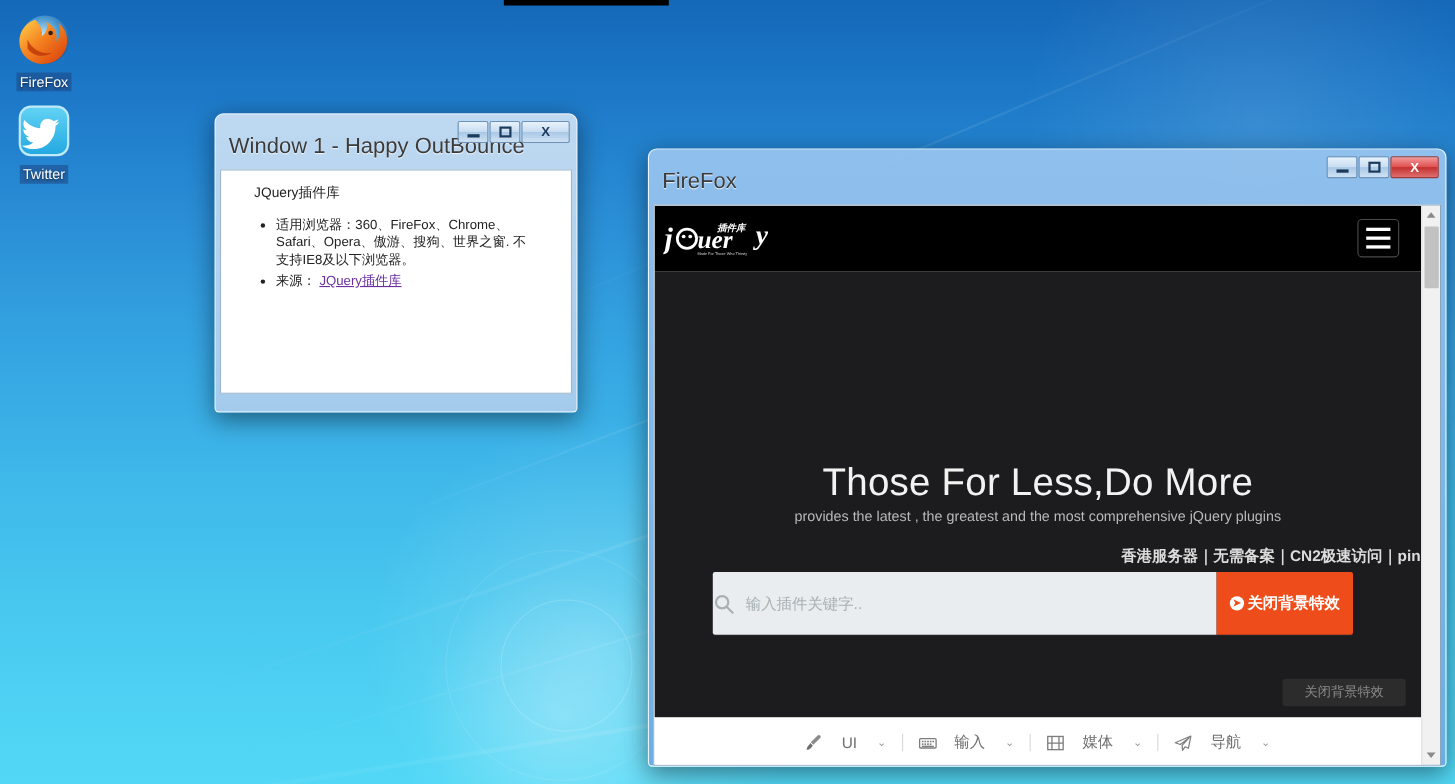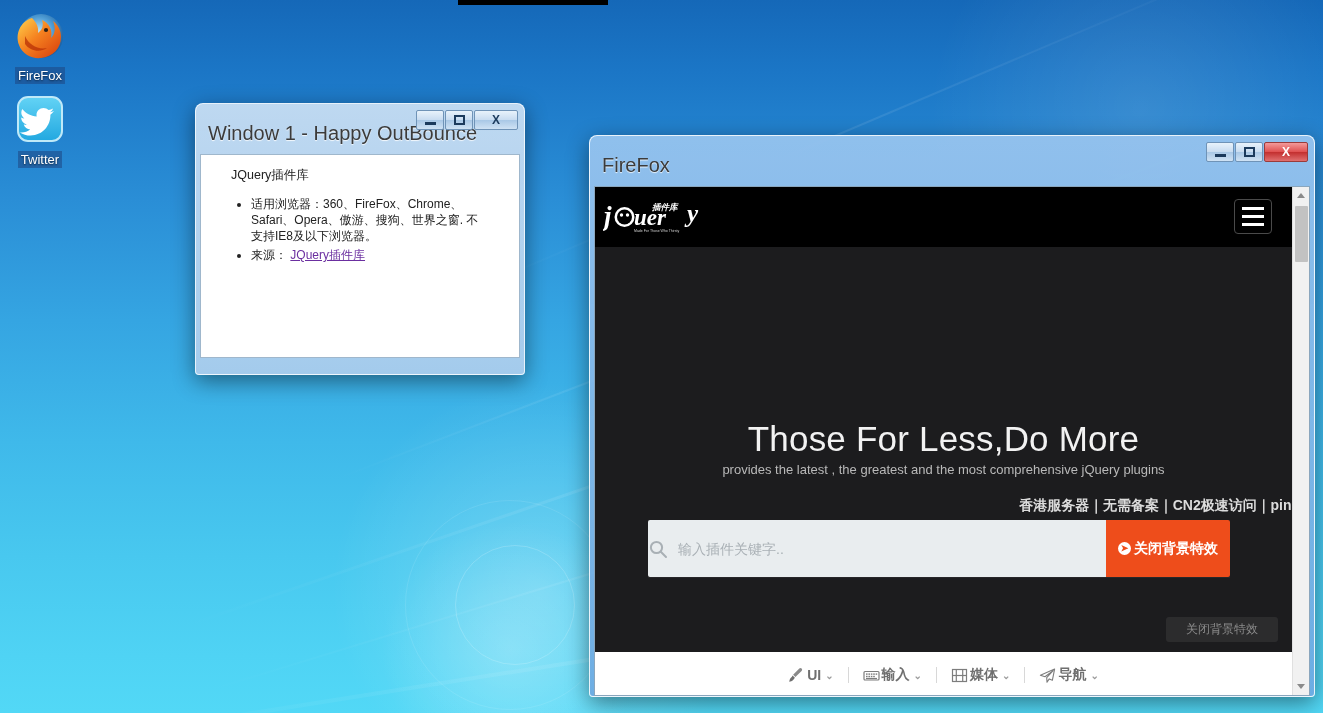--- a/index.html
+++ b/index.html
@@ -236,26 +236,25 @@
   }
 
   
   #cat-nav {
     height: 45px; background: #fff;
     display: flex; align-items: center; justify-content: center;
     gap: 0px;
     border-top: 1px solid #fff;
   }
   .cat-item {
-    display: flex; align-items: center; gap: 2px;
+    display: flex; align-items: center; gap: 16px;
     color: #6f6f6f; font-size: 14px;
     padding: 0 14px;
     cursor: pointer;
     white-space: nowrap;
-    font-weight: bold;
   }
   .cat-item .caret { font-size: 10px; color: #9b9b9b; margin-left: 2px; }
   .cat-sep { width: 1px; height: 16px; background: #d8d8d8; }
   .cat-ico { width: 17px; height: 17px; flex: 0 0 auto; }
 
   
   #ff-scrollbar {
     width: 17px; background: #f1f1f1;
     border-left: 1px solid #e0e0e0;
     display: flex; flex-direction: column; align-items: center;

